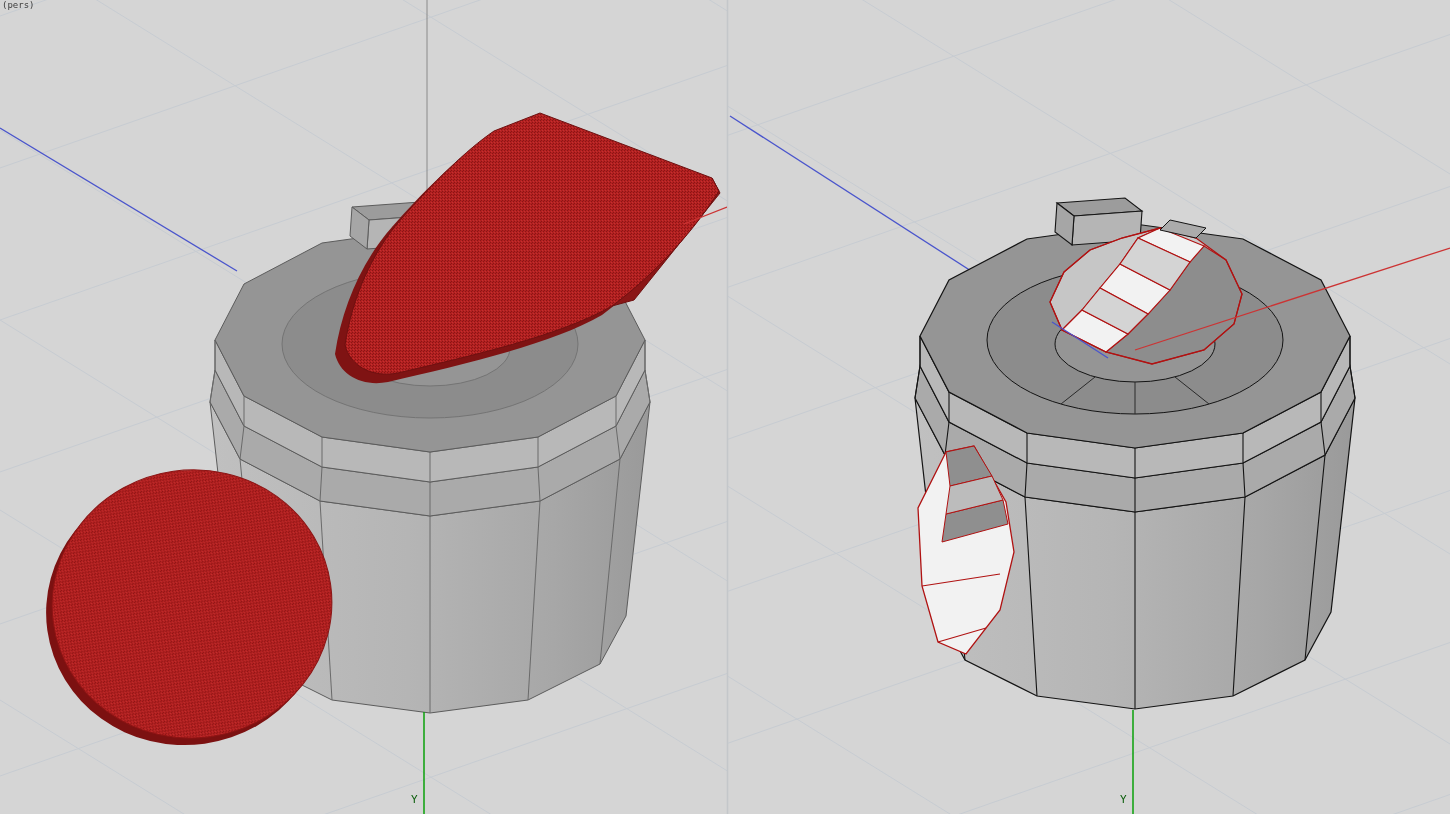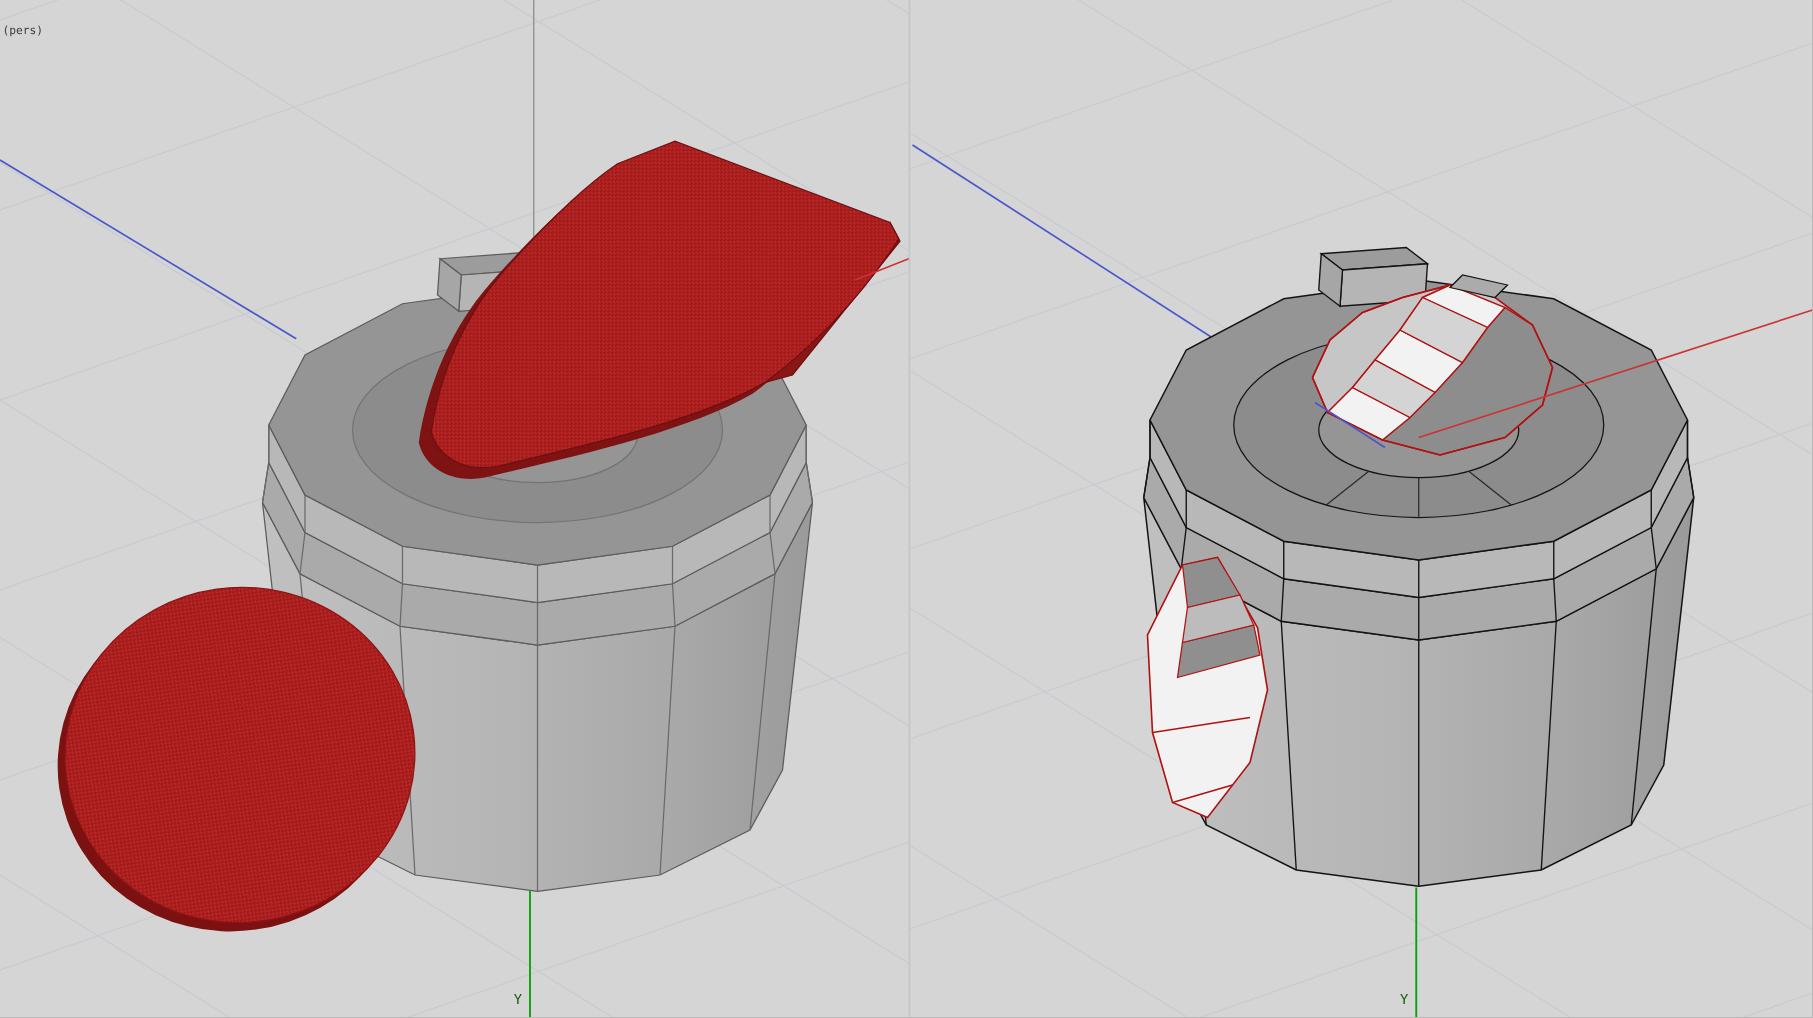--- a/index.html
+++ b/index.html
@@ -4,21 +4,21 @@
 <style>
   *{margin:0;padding:0;box-sizing:border-box}
   html,body{background:#9a9a9a}
   .screen{
     position:relative;width:1450px;height:814px;background:#d5d5d5;
     overflow:hidden;font-family:"DejaVu Sans",sans-serif;
   }
   .scene{position:absolute;inset:0;display:block}
   .corner-label{
     position:absolute;top:0;left:2px;
-    font:9px "DejaVu Sans Mono",monospace;color:#3c3c3c;white-space:pre;margin-top:20px;
+    font:9px "DejaVu Sans Mono",monospace;color:#3c3c3c;white-space:pre;
   }
   .grid line{stroke:#c7ccd2;stroke-width:1}
   text.axis-label{font:11px "DejaVu Sans Mono",monospace;fill:#0b5e0b}
 </style>
 </head>
 <body>
 
 <div class="screen">
 
 <svg class="scene" viewBox="0 0 1450 814">

